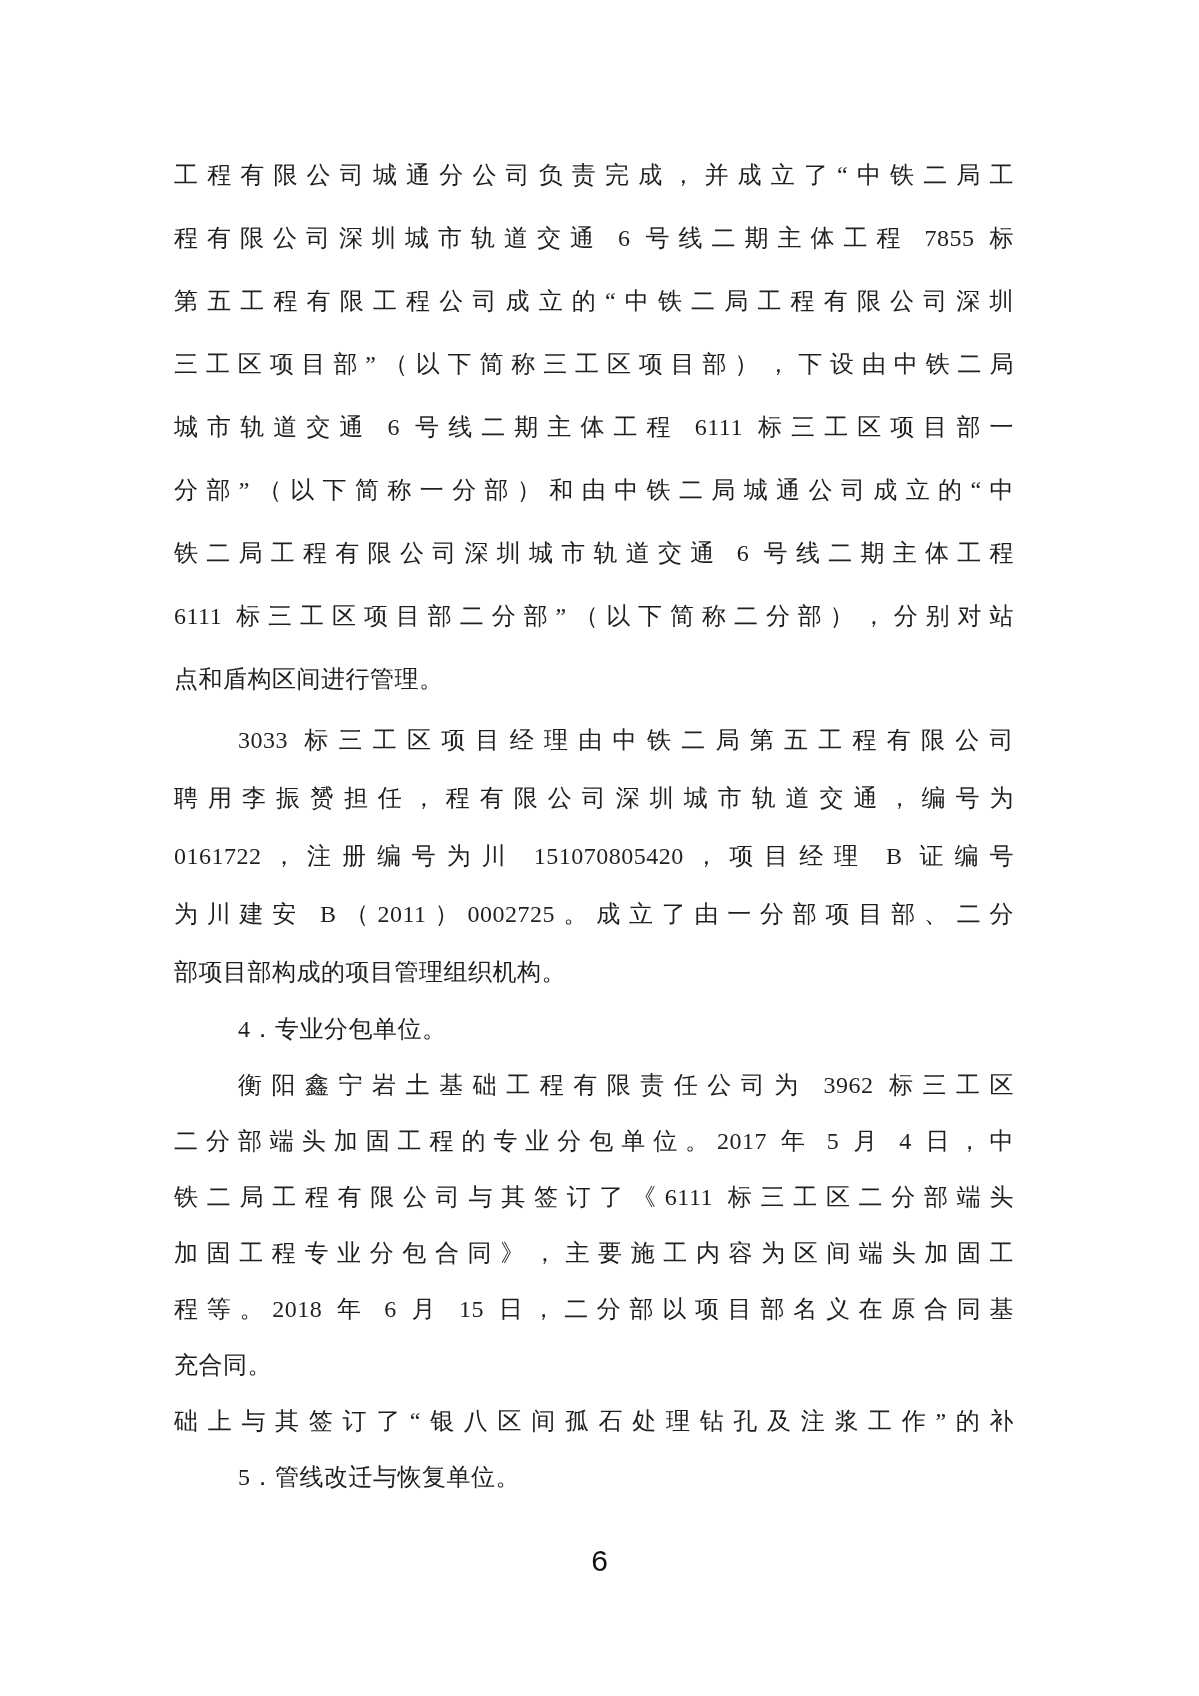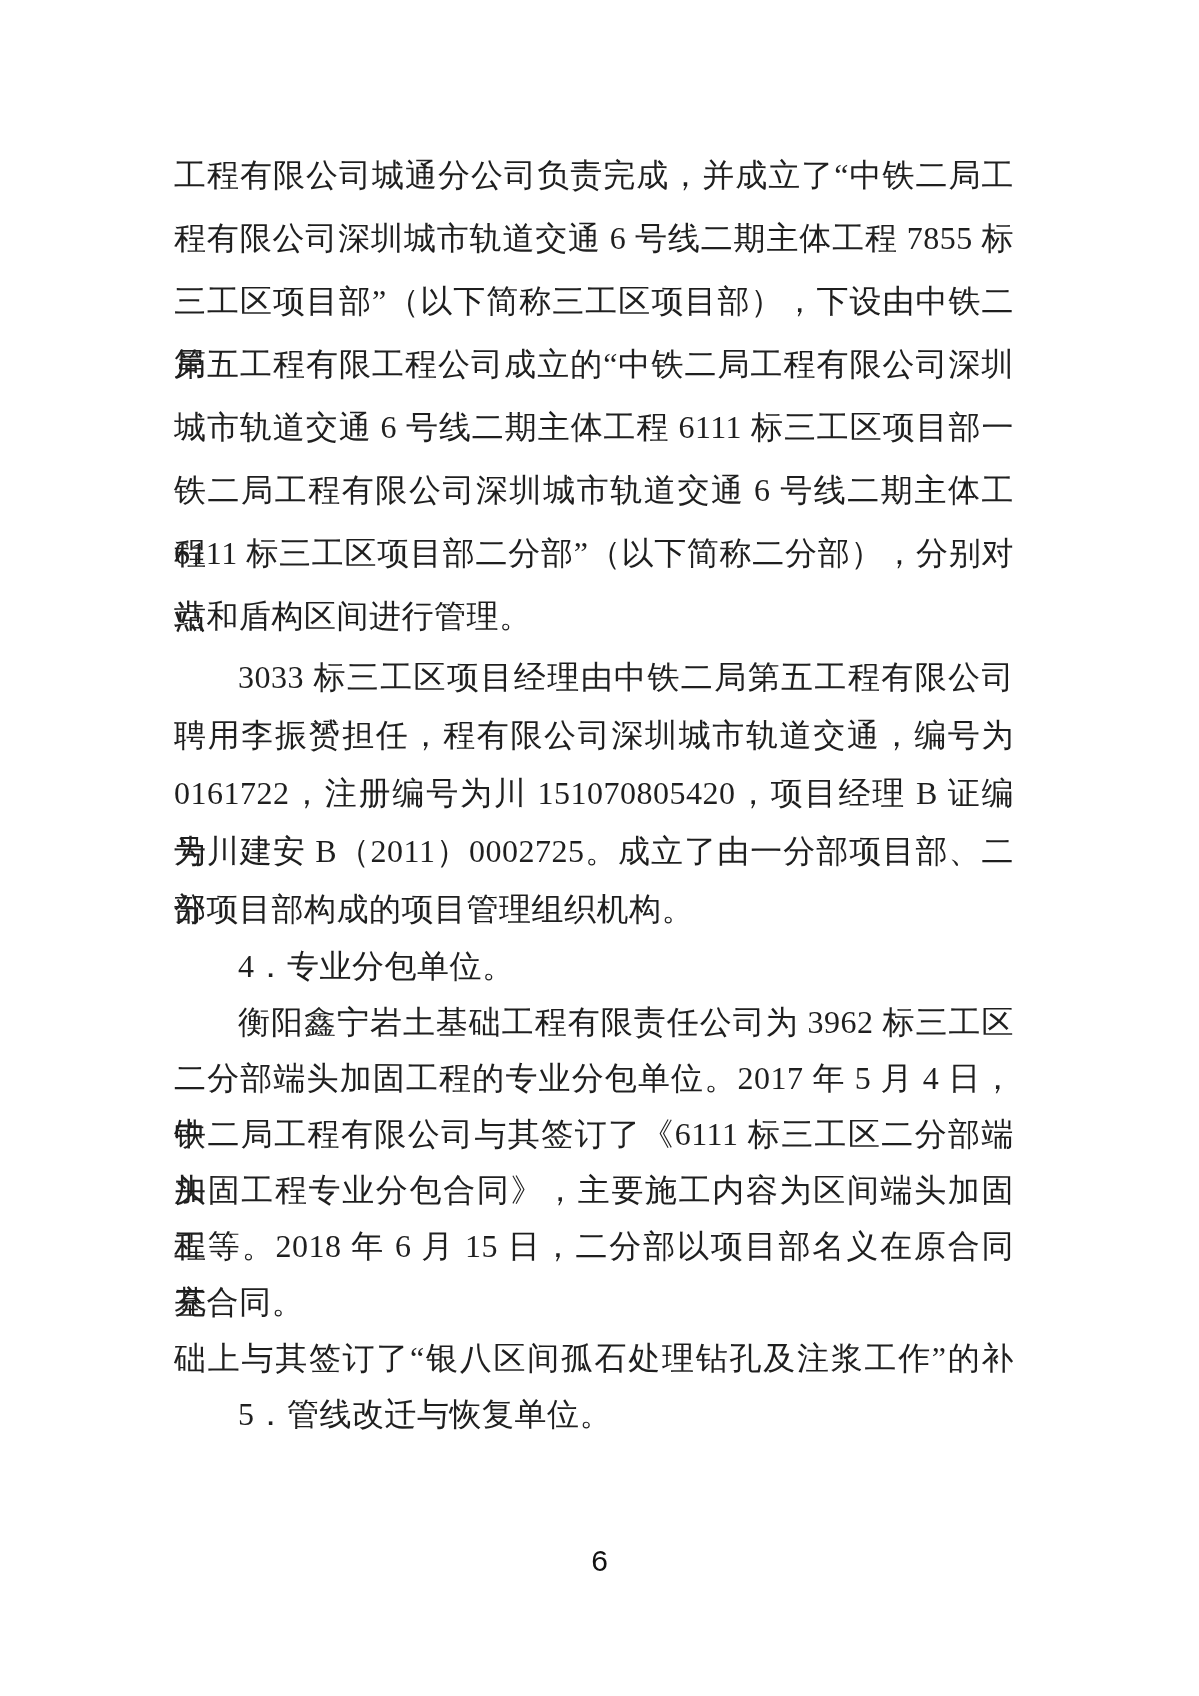--- a/index.html
+++ b/index.html
@@ -16,21 +16,21 @@
     font-family: "Liberation Serif", "DejaVu Serif", serif;
     color: #1f1f1f;
   }
   .doc-body {
     position: absolute;
     left: 174px;
     top: 144px;
     width: 840px;
   }
   .line {
-    font-size: 32px;
+    font-size: 24px;
     text-align: justify;
     text-align-last: justify;
     letter-spacing: 0.5px;
     white-space: normal;
     overflow: visible;
   }
   
   .lh63 { line-height: 63px; height: 63px; }
   .lh58 { line-height: 58px; height: 58px; }
   .lh56 { line-height: 56px; height: 56px; }
@@ -50,23 +50,24 @@
     color: #111111;
   }
 </style>
 </head>
 <body>
 
 <div class="page">
   <div class="doc-body">
     <div class="line lh63">工程有限公司城通分公司负责完成，并成立了“中铁二局工</div>
     <div class="line lh63">程有限公司深圳城市轨道交通 6 号线二期主体工程 7855 标</div>
+    <div class="line lh63">第五工程有限工程公司成立的“中铁二局工程有限公司深圳</div>
     <div class="line lh63">三工区项目部”（以下简称三工区项目部），下设由中铁二局</div>
-    <div class="line lh63">第五工程有限工程公司成立的“中铁二局工程有限公司深圳</div>
     <div class="line lh63">城市轨道交通 6 号线二期主体工程 6111 标三工区项目部一</div>
+    <div class="line lh63">分部”（以下简称一分部）和由中铁二局城通公司成立的“中</div>
     <div class="line lh63">铁二局工程有限公司深圳城市轨道交通 6 号线二期主体工程</div>
     <div class="line lh63">6111 标三工区项目部二分部”（以下简称二分部），分别对站</div>
     <div class="line lh63 end">点和盾构区间进行管理。</div>
 
     <div class="line lh58 indent">3033 标三工区项目经理由中铁二局第五工程有限公司</div>
     <div class="line lh58">聘用李振赟担任，程有限公司深圳城市轨道交通，编号为</div>
     <div class="line lh58">0161722，注册编号为川 151070805420，项目经理 B 证编号</div>
     <div class="line lh58">为川建安 B（2011）0002725。成立了由一分部项目部、二分</div>
     <div class="line lh58 end">部项目部构成的项目管理组织机构。</div>
 

